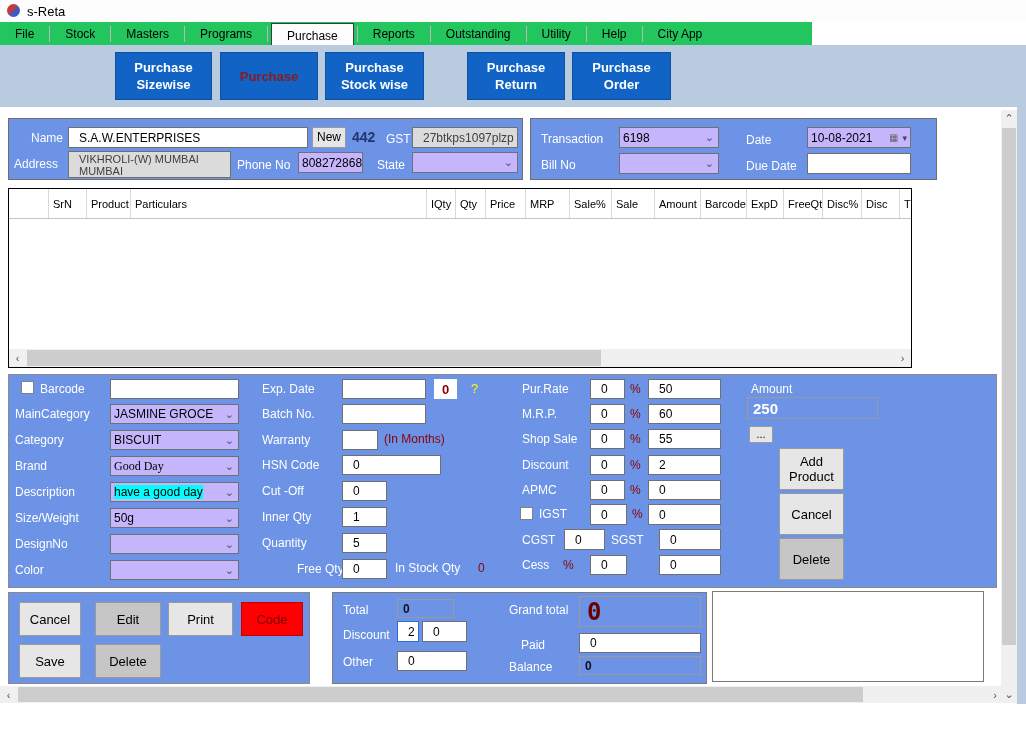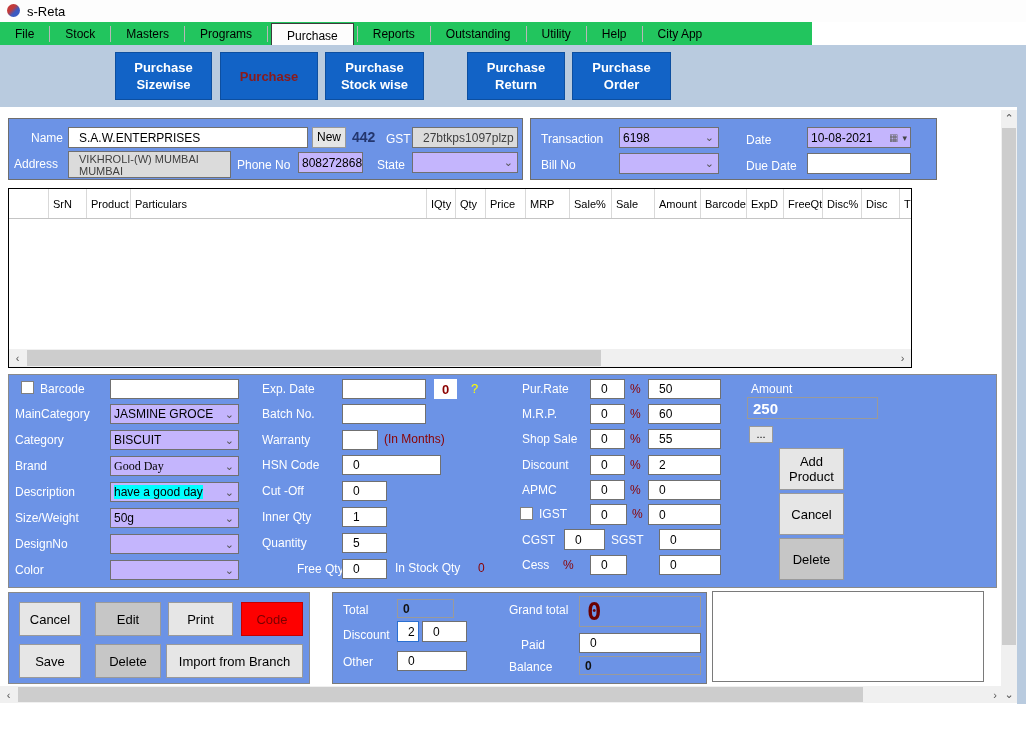--- a/index.html
+++ b/index.html
@@ -290,21 +290,20 @@
     <div class="p btn disb" style="left:770px;top:163px;width:65px;height:42px;">Delete</div>
   </div>
 
   <div class="p panel" style="left:8px;top:592px;width:302px;height:92px;border-color:#8a8a8a;">
     <div class="p btn" style="left:10px;top:9px;width:62px;height:34px;">Cancel</div>
     <div class="p btn disb" style="left:86px;top:9px;width:66px;height:34px;">Edit</div>
     <div class="p btn" style="left:159px;top:9px;width:65px;height:34px;">Print</div>
     <div class="p btn" style="left:232px;top:9px;width:62px;height:34px;background:#fe0000;border-color:#c40000;color:#7b0000;">Code</div>
     <div class="p btn" style="left:10px;top:51px;width:62px;height:34px;">Save</div>
     <div class="p btn disb" style="left:86px;top:51px;width:66px;height:34px;">Delete</div>
-    <div class="p btn" style="left:157px;top:51px;width:137px;height:34px;font-size:13px;">Import from Branch</div>
   </div>
 
   <div class="p panel" style="left:332px;top:592px;width:375px;height:92px;border-color:#7a7a7a;">
     <span class="p lbl" style="left:10px;top:10px;">Total</span>
     <div class="p" style="left:64px;top:6px;width:57px;height:19px;border:1px solid #9a9a9a;color:#111;font-weight:bold;font-size:12px;display:flex;align-items:center;padding-left:5px;">0</div>
     <span class="p lbl" style="left:176px;top:10px;">Grand total</span>
     <div class="p" style="left:246px;top:3px;width:122px;height:31px;border:1px solid #9a9a9a;color:#6b0000;font-weight:bold;font-size:24px;display:flex;align-items:center;padding-left:7px;font-family:'DejaVu Sans Mono',monospace;">0</div>
     <span class="p lbl" style="left:10px;top:35px;">Discount</span>
     <div class="p inp" style="left:64px;top:28px;width:22px;height:21px;border:1px solid #2a6fd0;">
         <span>2</span>

